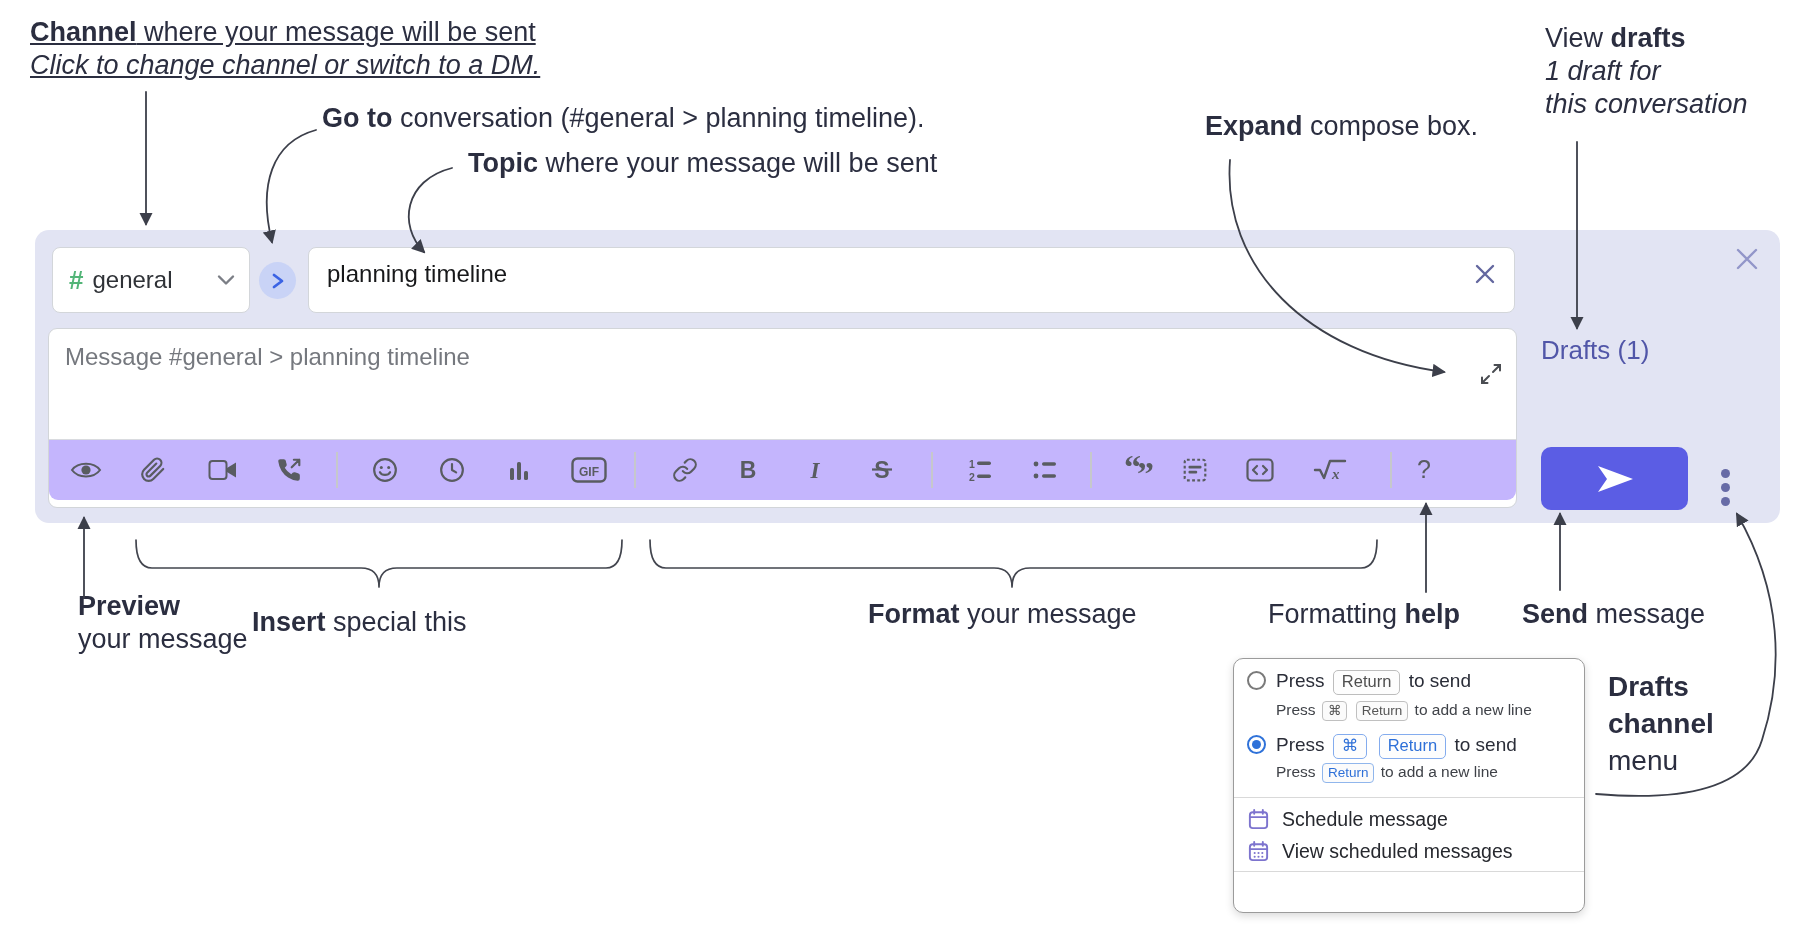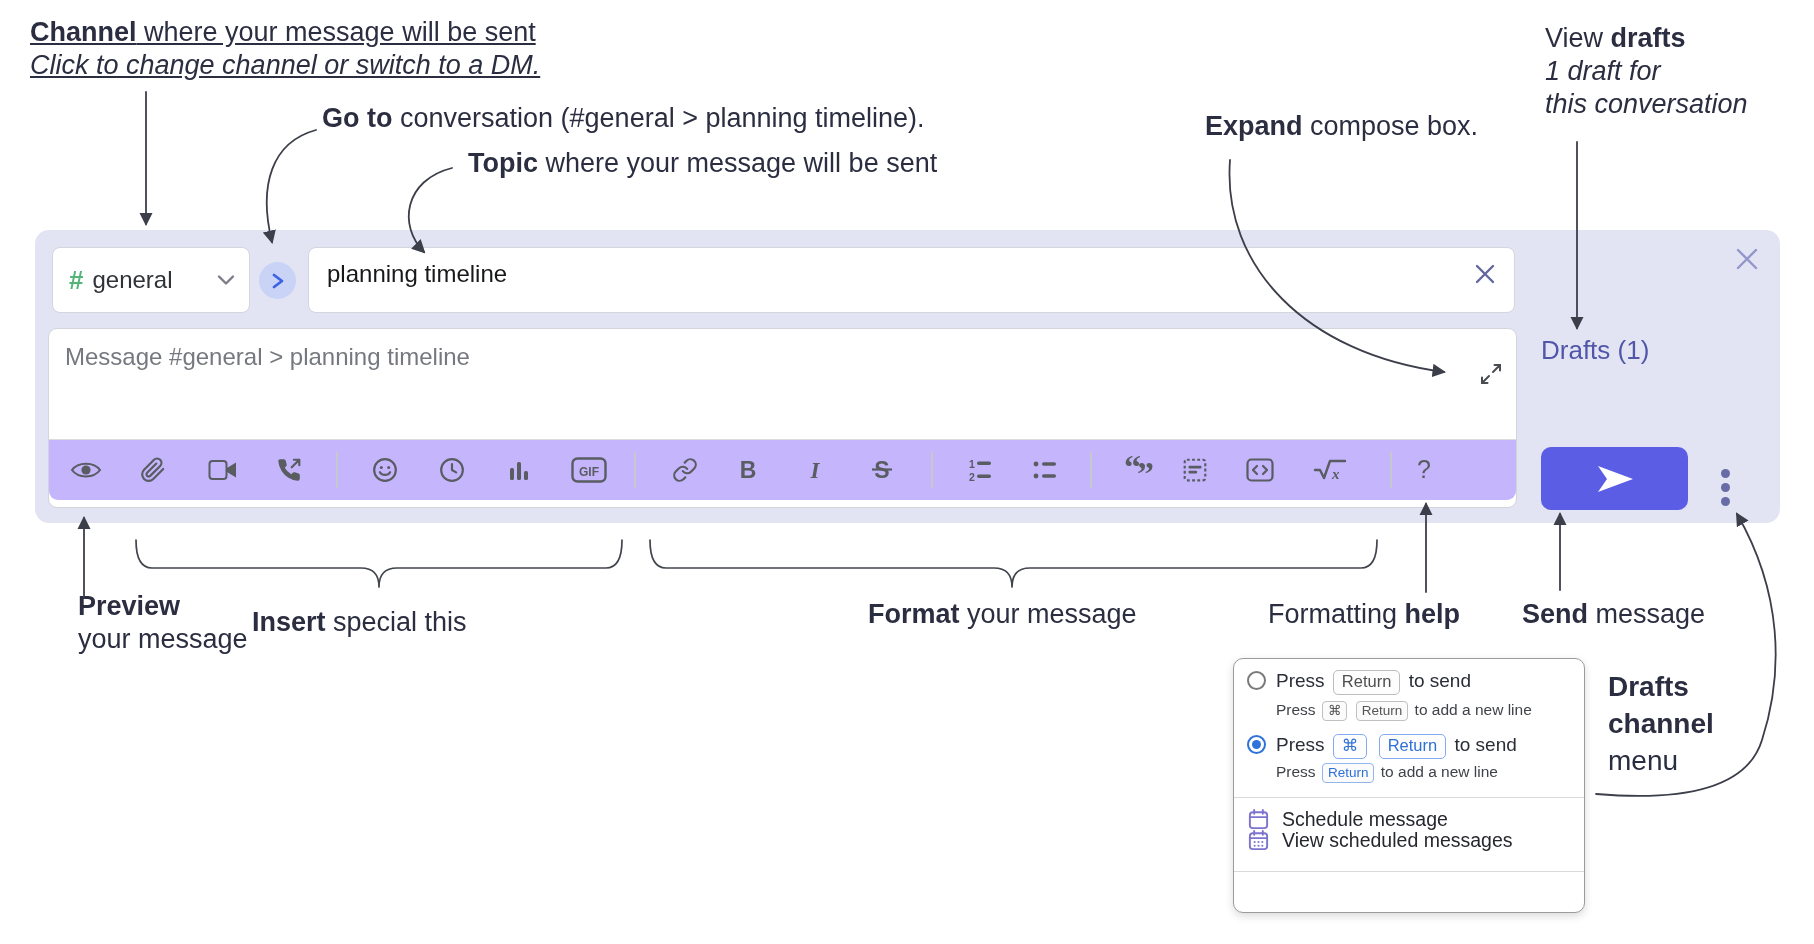--- a/index.html
+++ b/index.html
@@ -370,21 +370,21 @@
     <div class="mitem" style="top:144px;">
       <svg width="23" height="23" viewBox="0 0 24 24">
         <g fill="none" stroke="#7d74ce" stroke-width="2" stroke-linecap="round">
           <rect x="3" y="4.5" width="18" height="16.5" rx="3"></rect>
           <path d="M7.5 2 V6 M16.5 2 V6 M3 9.5 H21"></path>
         </g>
       </svg>
       <span>Schedule message</span>
     </div>
 
-    <div class="mitem" style="top:165px;">
+    <div class="mitem" style="top:176px;">
       <svg width="23" height="23" viewBox="0 0 24 24">
         <g fill="none" stroke="#7d74ce" stroke-width="2" stroke-linecap="round">
           <rect x="3" y="4.5" width="18" height="16.5" rx="3"></rect>
           <path d="M7.5 2 V6 M16.5 2 V6 M3 9.5 H21"></path>
         </g>
         <g fill="#7d74ce">
           <circle cx="8" cy="13.5" r="1.1"></circle>
             <circle cx="12" cy="13.5" r="1.1"></circle>
             <circle cx="16" cy="13.5" r="1.1"></circle>
           <circle cx="8" cy="17.5" r="1.1"></circle>

